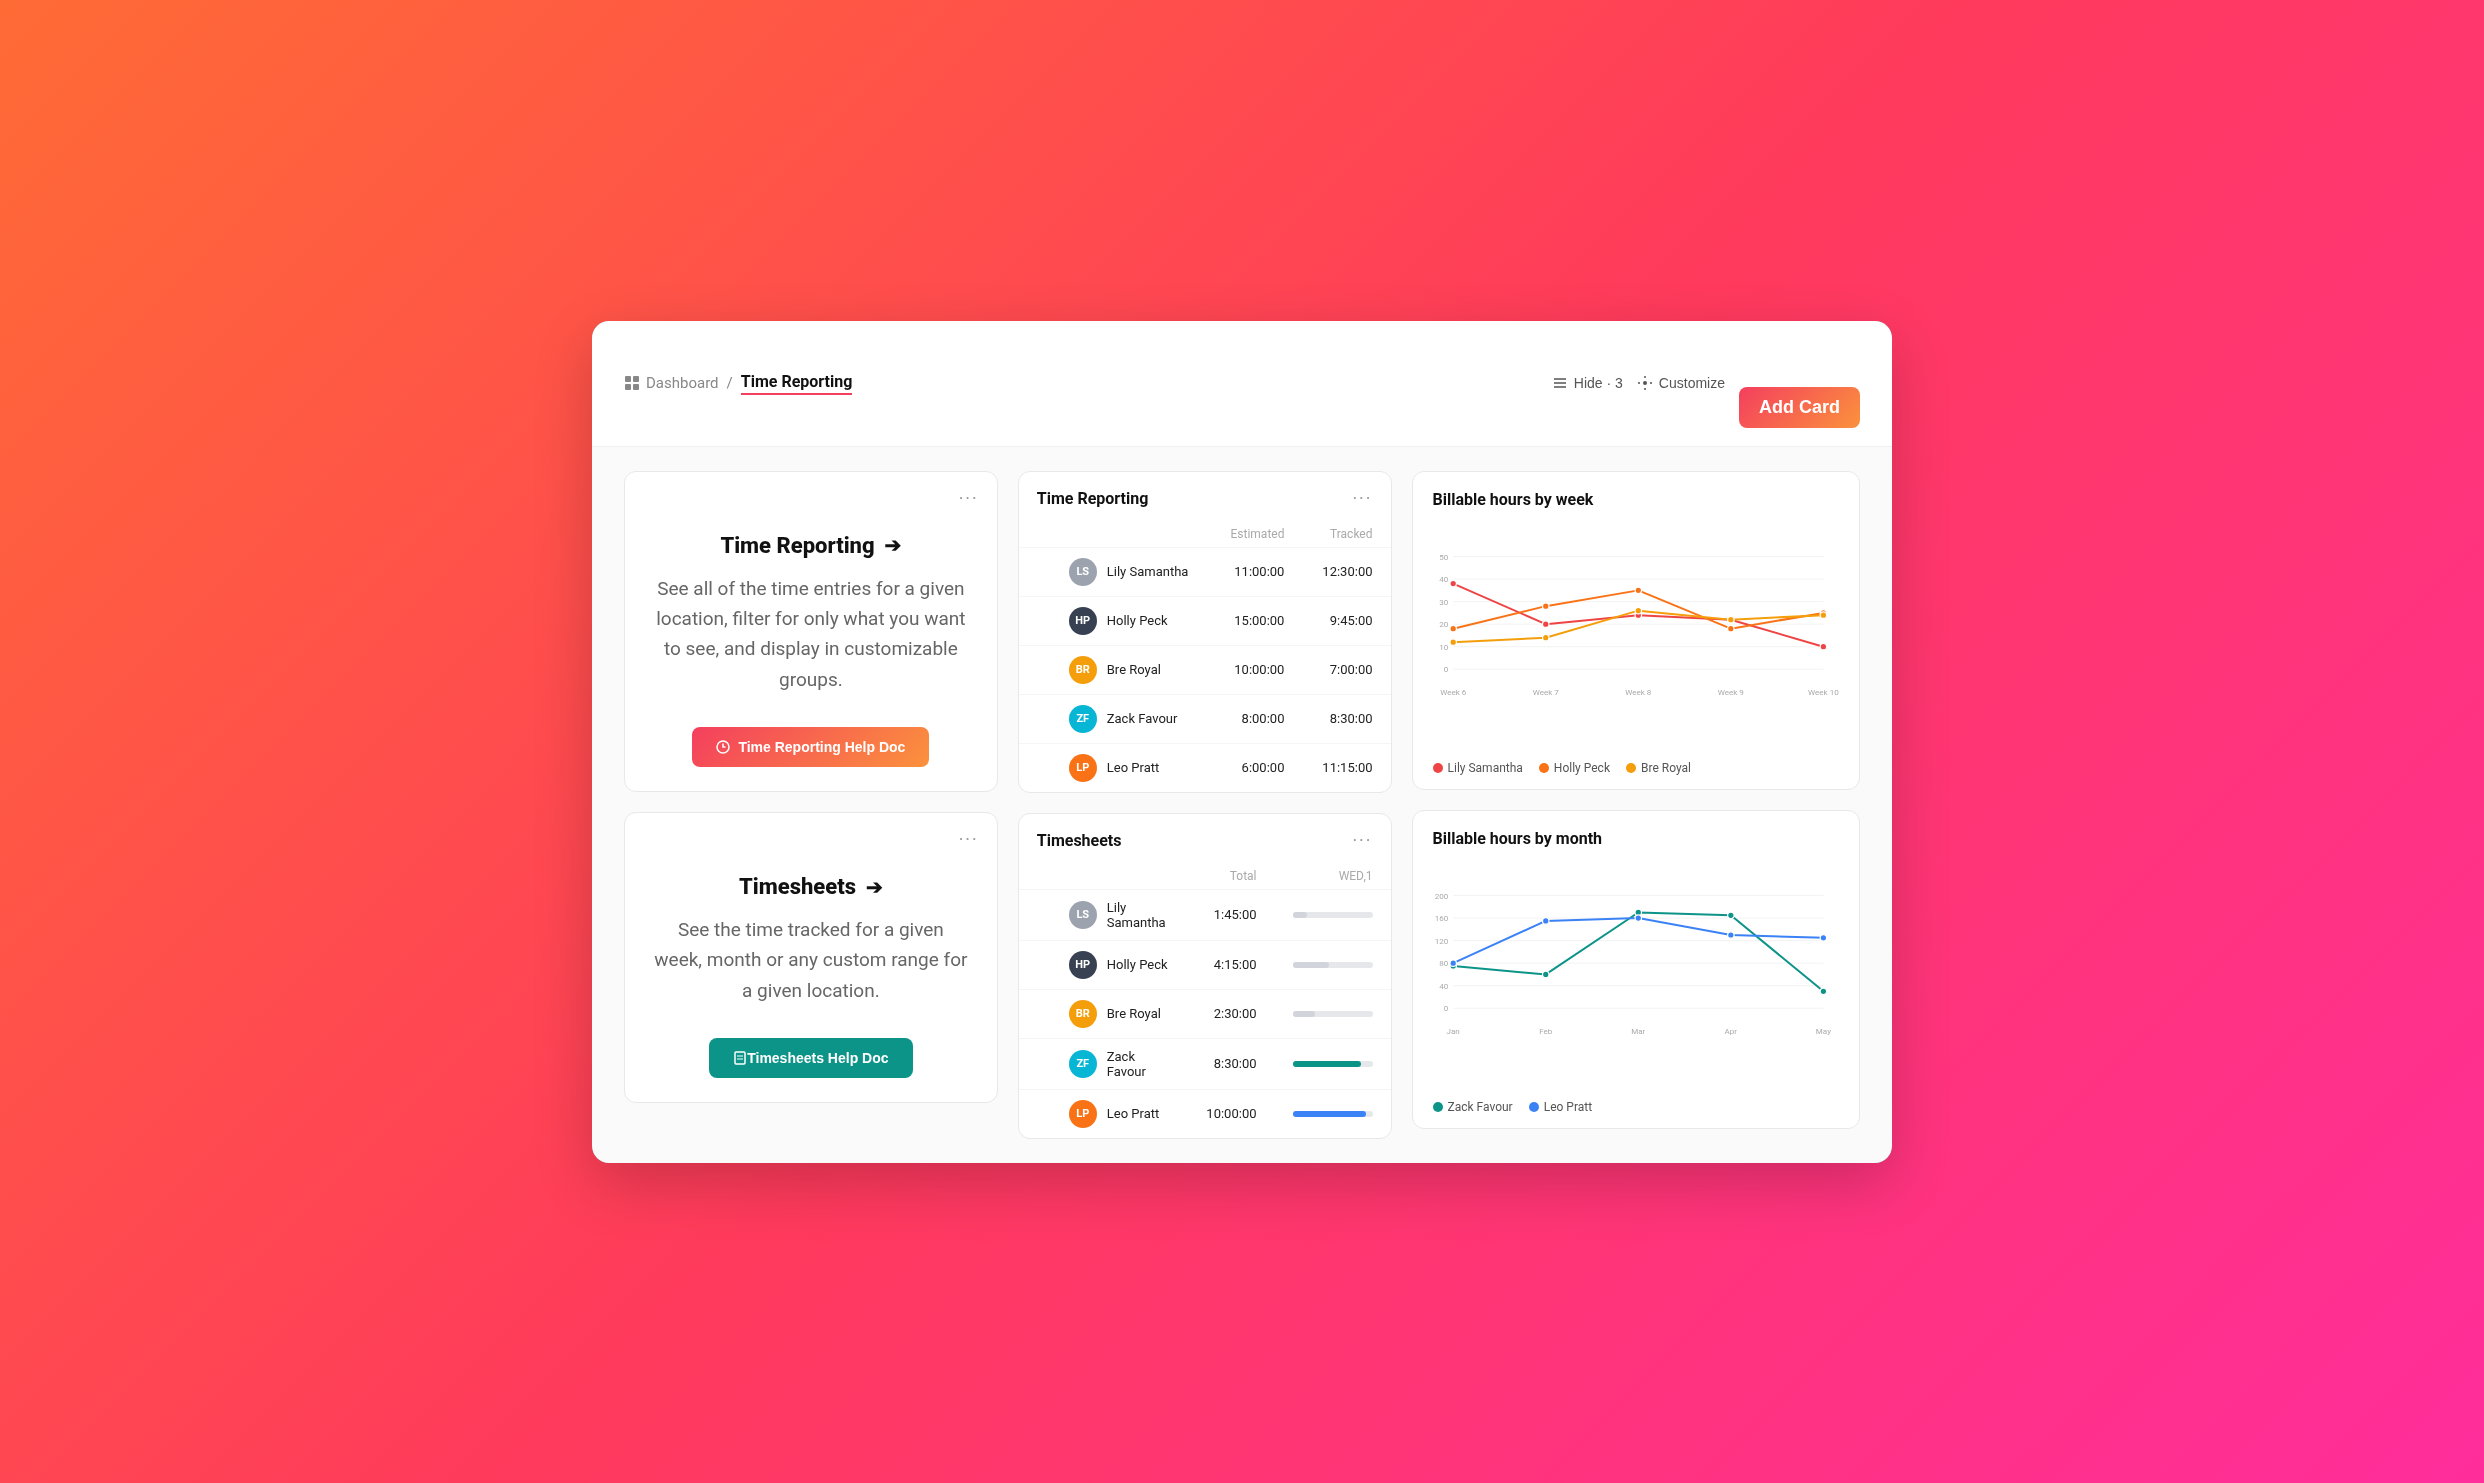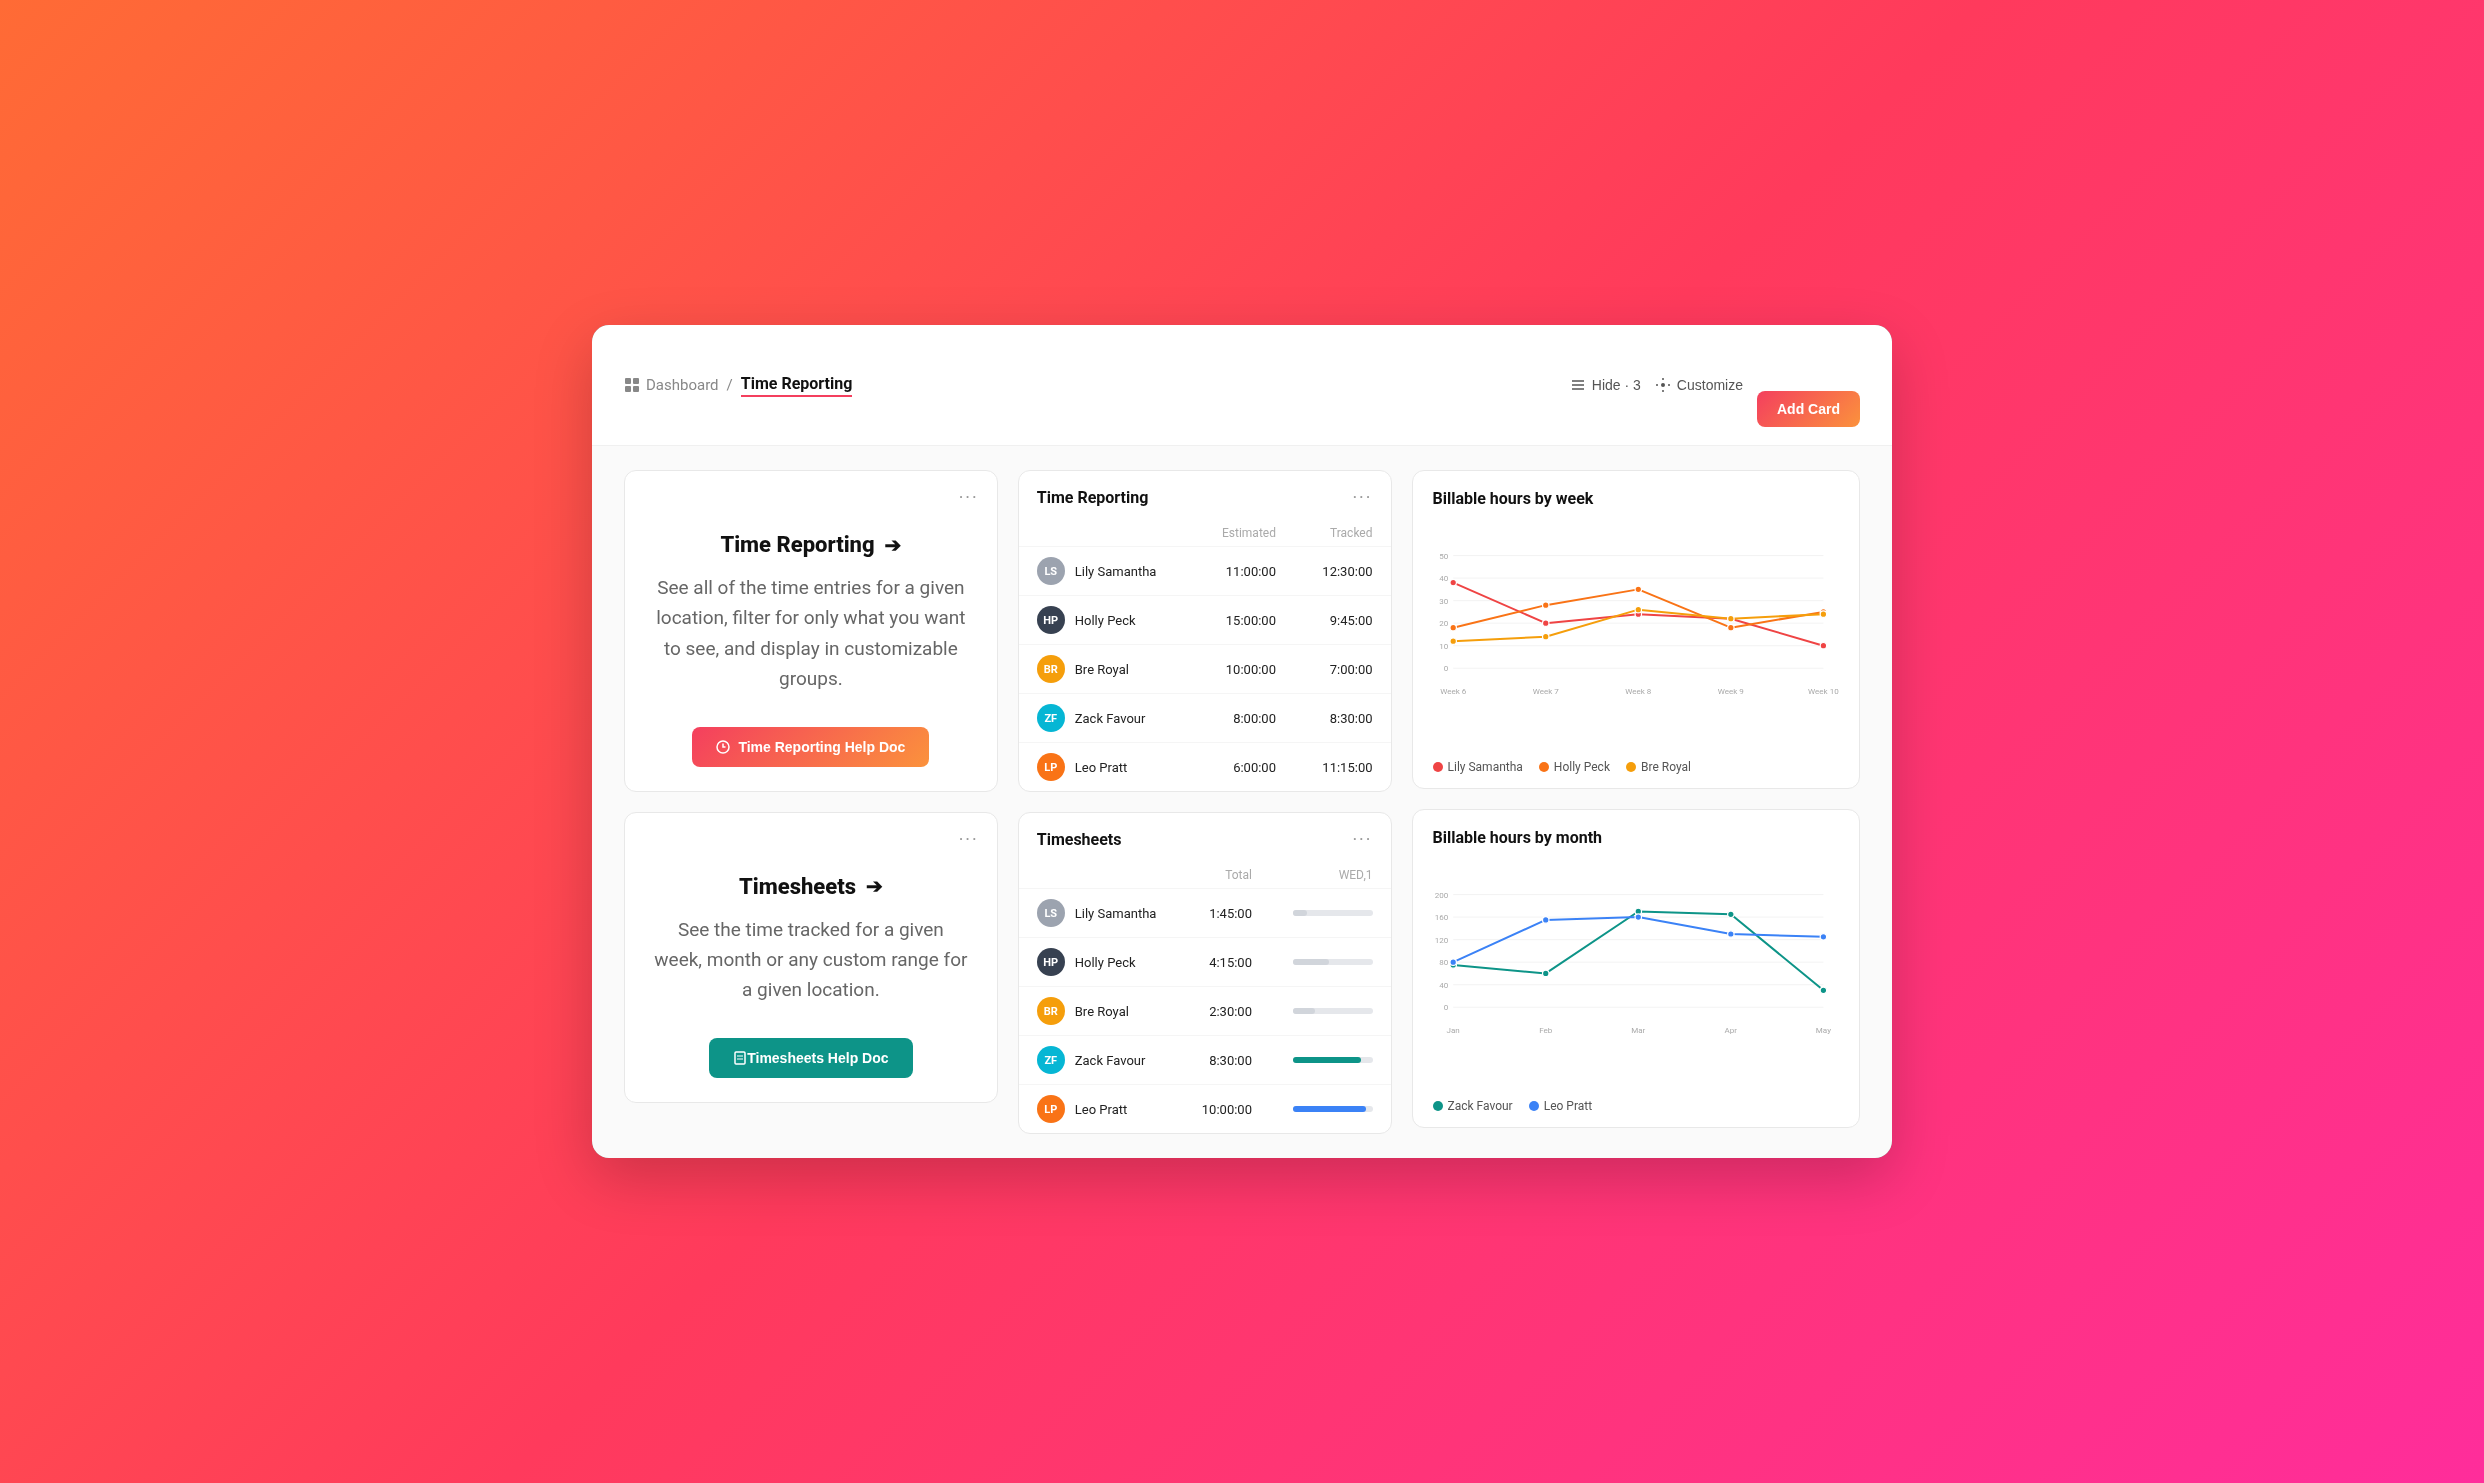--- a/index.html
+++ b/index.html
@@ -63,21 +63,21 @@
       font-size: 14px;
       color: #555;
       font-weight: 500;
     }
     .add-card-btn {
       background: linear-gradient(135deg, #f43f5e, #fb923c);
       color: white;
       border: none;
       border-radius: 8px;
       padding: 10px 20px;
-      font-size: 14px;
+      font-size: 18px;
       font-weight: 600;
       cursor: pointer;
       margin-top: 48px;
     }
     .content {
       padding: 24px 32px;
       background: #fafafa;
     }
     .grid {
       display: grid;
@@ -194,20 +194,21 @@
       width: 28px;
       height: 28px;
       border-radius: 50%;
       flex-shrink: 0;
       display: flex;
       align-items: center;
       justify-content: center;
       font-size: 11px;
       font-weight: 700;
       color: white;
+      margin-left: 32px;
     }
     .progress-bar-container {
       height: 6px;
       background: #e5e7eb;
       border-radius: 3px;
       width: 80px;
       margin-left: auto;
     }
     .progress-bar-fill {
       height: 100%;

